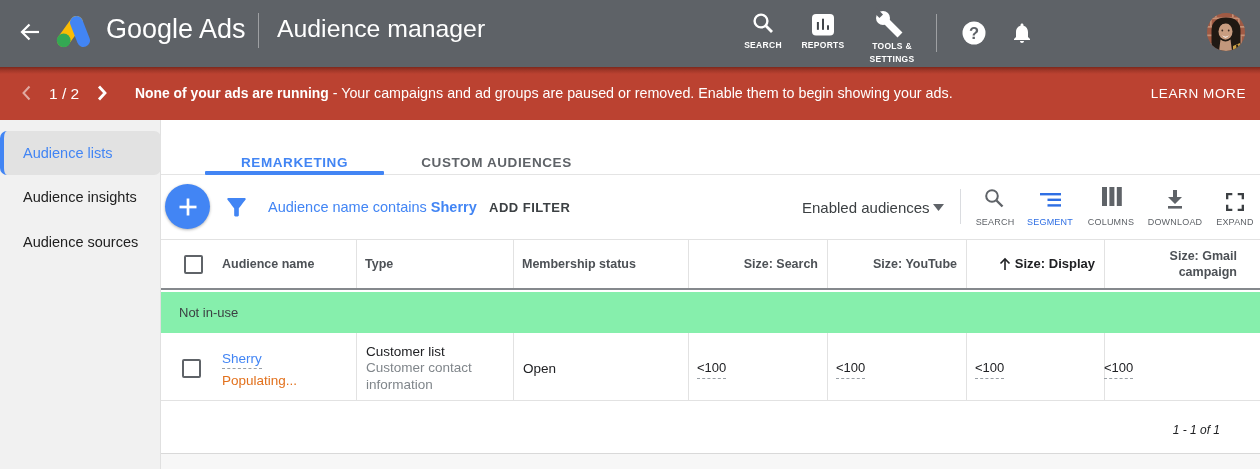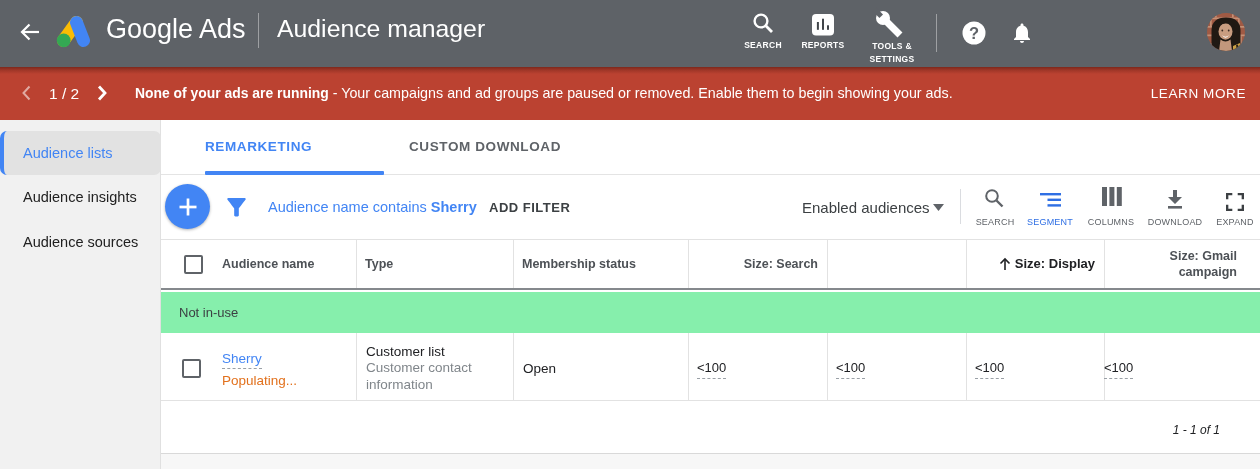--- a/index.html
+++ b/index.html
@@ -18,21 +18,21 @@
 
   
   #side { position:absolute; left:0; top:120px; width:161px; height:349px; background:#f1f1f1; border-right:1px solid #e0e0e0; }
   .sitem { position:absolute; left:0; width:161px; height:44px; font-size:14.5px; color:#212121; line-height:44px; padding-left:23px; }
   .sitem.sel { background:#e2e2e2; color:#4285f4; border-left:4px solid #4285f4; padding-left:19px;border-radius:7px; }
 
   
   #card { position:absolute; left:161px; top:120px; width:1099px; height:333px; background:#fff; }
 
   
-  .tab { position:absolute; top:0; height:44px; line-height:54px; font-size:13.5px; font-weight:bold; letter-spacing:.6px; text-align:left; }
+  .tab { position:absolute; top:16px; height:44px; line-height:54px; font-size:13.5px; font-weight:bold; letter-spacing:.6px; text-align:center; }
   #tabline { position:absolute; left:0; top:54px; width:1099px; height:1px; background:#e4e4e4; }
   #tabind { position:absolute; left:44px; top:51px; width:179px; height:4px; background:#4285f4; border-radius:1px; }
 
   
   #plusbtn { position:absolute; left:4px; top:64px; width:45px; height:45px; border-radius:50%; background:#4285f4; box-shadow:0 1px 3px rgba(0,0,0,.3); }
   .tlbl { position:absolute; font-size:9px; letter-spacing:.2px; color:#5f6368; text-align:center; width:80px; top:97px; }
 
   
   .vline { position:absolute; top:119px; height:50px; width:1px; background:#e2e2e2; }
   .vline2 { position:absolute; top:213px; height:67px; width:1px; background:#e2e2e2; }
@@ -150,21 +150,21 @@
   <div class="sitem sel" style="top:11px;">Audience lists</div>
   <div class="sitem" style="top:55px;">Audience insights</div>
   <div class="sitem" style="top:100px;">Audience sources</div>
 </div>
 
 <div class="abs" style="left:161px;top:453px;width:1099px;height:16px;background:#f7f7f7;border-top:1px solid #d9d9d9;"></div>
 
 <div id="card">
 
   <div class="tab" style="left:44px;width:179px;color:#4285f4;">REMARKETING</div>
-  <div class="tab" style="left:248px;width:175px;color:#5f6368;">CUSTOM DOWNLOAD</div>
+  <div class="tab" style="left:248px;width:175px;color:#5f6368;">CUSTOM AUDIENCES</div>
   <div id="tabline"></div>
   <div id="tabind"></div>
 
   <div id="plusbtn">
     <svg class="abs" style="left:13.5px;top:13.5px" width="18" height="18" viewBox="0 0 18 18">
       <line x1="9" y1="0.5" x2="9" y2="17.5" stroke="#fff" stroke-width="2.7"></line>
       <line x1="0.5" y1="9" x2="17.5" y2="9" stroke="#fff" stroke-width="2.7"></line>
     </svg>
   </div>
   <svg class="abs" style="left:66px;top:78px" width="19" height="18.5" viewBox="4.25 4 15.5 16">
@@ -216,20 +216,21 @@
   <div class="vline" style="left:527px;"></div>
   <div class="vline" style="left:666px;"></div>
   <div class="vline" style="left:805px;"></div>
   <div class="vline" style="left:943px;"></div>
 
   <div class="cb" style="left:23px;top:135px;"></div>
   <div class="th" style="left:61px;">Audience name</div>
   <div class="th" style="left:204px;">Type</div>
   <div class="th" style="left:361px;">Membership status</div>
   <div class="th thr" style="left:536px;width:121px;">Size: Search</div>
+  <div class="th thr" style="left:675px;width:121px;">Size: YouTube</div>
   <svg class="abs" style="left:838px;top:137px" width="12" height="14" viewBox="0 0 12 14">
     <g stroke="#202124" stroke-width="1.6" fill="none">
       <line x1="6" y1="2" x2="6" y2="13"></line>
       <polyline points="1.5,6.5 6,2 10.5,6.5"></polyline>
     </g>
   </svg>
   <div class="th thr" style="left:734px;width:200px;font-size:13px;color:#202124;">Size: Display</div>
   <div class="th thr" style="left:952px;width:124px;line-height:16px;padding-top:9px;height:41px;">Size: Gmail<br>campaign</div>
 
   <div id="hdrline"></div>

